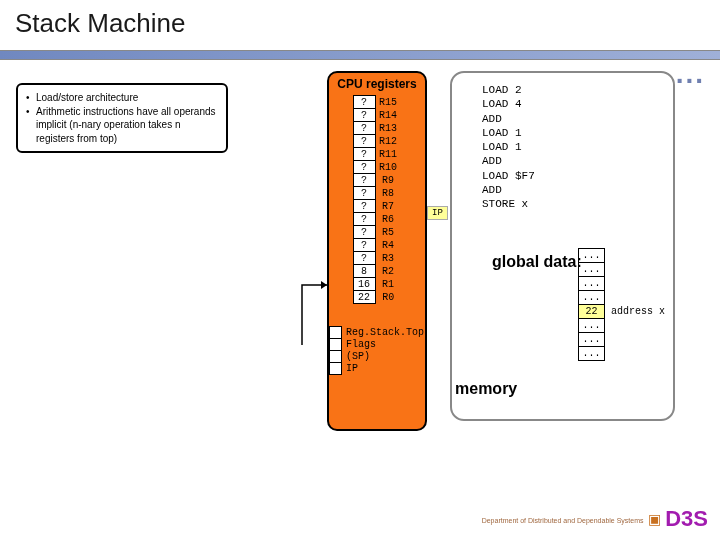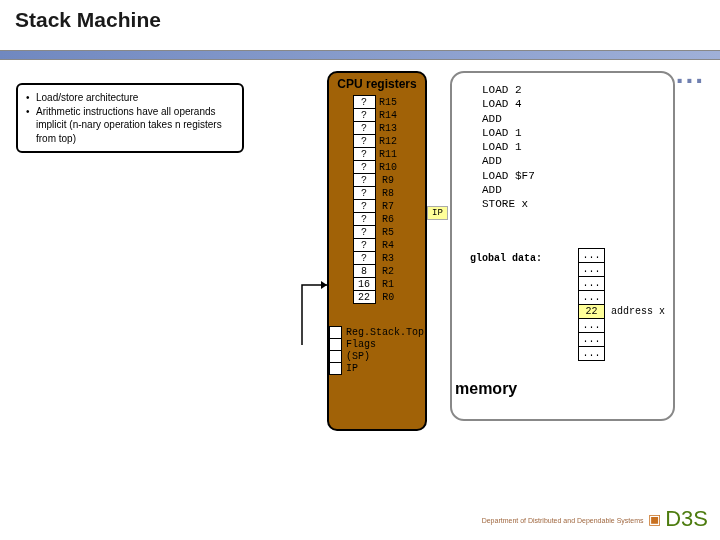--- a/index.html
+++ b/index.html
@@ -1,49 +1,49 @@
 <!DOCTYPE html>
 <html><head>
 <meta charset="utf-8">
 <style>
 * { margin: 0; padding: 0; box-sizing: border-box; }
 body { width: 720px; height: 540px; font-family: Arial, sans-serif; background: #fff; position: relative; overflow: hidden; }
 .header { height: 60px; padding: 8px 15px; position: relative; }
-.title { font-size: 21px; font-weight: bold; color: #1a1a1a; }
+.title { font-size: 26px; font-weight: normal; color: #1a1a1a; }
 .title-bar { position: absolute; bottom: 0; left: 0; right: 0; height: 10px; background: linear-gradient(to right, #7088c0 0%, #9fb0d8 100%); border-top: 1px solid #888; border-bottom: 1px solid #888; }
 .dots { position: absolute; right: 15px; top: 58px; font-size: 28px; color: #7080b0; font-weight: bold; letter-spacing: 2px; }
 .content { position: relative; height: 460px; }
-.bullets-box { position: absolute; left: 16px; top: 23px; width: 228px; border: 2px solid #000; border-radius: 6px; padding: 6px 8px; font-size: 10px; line-height: 1.35; }
+.bullets-box { position: absolute; left: 16px; top: 23px; width: 212px; border: 2px solid #000; border-radius: 6px; padding: 6px 8px; font-size: 10px; line-height: 1.35; }
 .bullets-box ul { list-style: none; padding-left: 0; }
 .bullets-box li { position: relative; padding-left: 10px; }
 .bullets-box li::before { content: "•"; position: absolute; left: 0; }
-.cpu-box { position: absolute; left: 327px; top: 11px; width: 100px; height: 360px; border: 2px solid #000; border-radius: 10px; background: #a16207; }
+.cpu-box { position: absolute; left: 327px; top: 11px; width: 100px; height: 360px; border: 2px solid #000; border-radius: 10px; background: #f97316; }
 .cpu-title { text-align: center; font-size: 12px; font-weight: bold; padding: 4px 0 2px; }
 .reg-table { margin: 2px auto 0; border-collapse: collapse; }
 .reg-table td { border: 1px solid #000; font-family: "Courier New", monospace; font-size: 10px; height: 13px; padding: 0 3px; text-align: center; }
 .reg-val { width: 22px; background: #fff; }
 .reg-name { width: 26px; border: none !important; text-align: left; padding-left: 3px; }
 .small-regs { margin: 22px auto 0; border-collapse: collapse; }
 .small-regs td.box { border: 1px solid #000; width: 22px; height: 12px; background: #fff; }
 .small-regs td.lbl { font-family: "Courier New", monospace; font-size: 10px; padding-left: 4px; white-space: nowrap; }
 .arrow { position: absolute; left: 297px; top: 200px; width: 40px; height: 90px; pointer-events: none; }
 .arrow svg { width: 100%; height: 100%; }
 .mem-box { position: absolute; left: 450px; top: 11px; width: 225px; height: 350px; border: 2px solid #888; border-radius: 14px; background: #fff; }
 .asm { font-family: "Courier New", monospace; font-size: 11px; padding: 10px 0 0 30px; line-height: 1.3; font-weight: normal; }
 .asm .line { white-space: pre; position: relative; }
 .ip-badge { position: absolute; left: -25px; top: 133px; background: #ffff99; border: 1px solid #aaa; font-family: "Courier New", monospace; font-size: 9px; padding: 1px 4px; }
-.global-lbl { font-family: Liberation Mono, monospace; font-size: 10px; font-weight: bold; position: absolute; left: 470px; top: 193px; }
+.global-lbl { font-family: Liberation Sans, sans-serif; font-size: 16px; font-weight: bold; position: absolute; left: 492px; top: 193px; }
 .mem-cells { position: absolute; left: 578px; top: 188px; border-collapse: collapse; }
 .mem-cells td.c { border: 1px solid #000; width: 26px; height: 14px; font-family: "Courier New", monospace; font-size: 10px; text-align: center; }
 .mem-cells td.highlight { background: #ffff99; }
 .mem-cells td.side { font-family: "Courier New", monospace; font-size: 10px; padding-left: 6px; border: none; white-space: nowrap; }
 .mem-title { position: absolute; left: 455px; top: 320px; width: 215px; text-align: left; font-size: 16px; font-weight: bold; }
 .footer-logo { position: absolute; right: 12px; bottom: 8px; text-align: right; }
 .footer-logo .dept { font-size: 7px; color: #a06840; line-height: 1.1; }
-.footer-logo .d3s { display: inline-block; font-size: 22px; font-weight: normal; color: #4d7c0f; margin-left: 4px; vertical-align: middle; }
+.footer-logo .d3s { display: inline-block; font-size: 22px; font-weight: bold; color: #a21caf; margin-left: 4px; vertical-align: middle; }
 .footer-logo .cubes { display: inline-block; font-size: 14px; color: #c87020; vertical-align: middle; }
 </style>
 </head>
 <body>
 
 <div class="header">
   <div class="title">Stack Machine</div>
   <div class="title-bar"></div>
 </div>
 <div class="dots">...</div>

